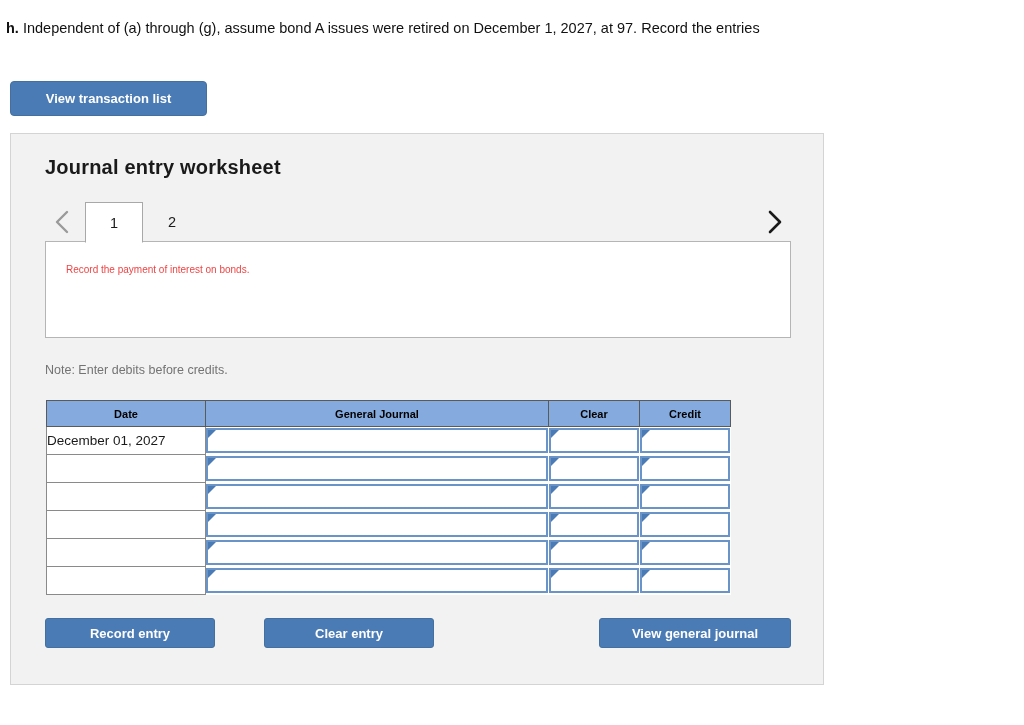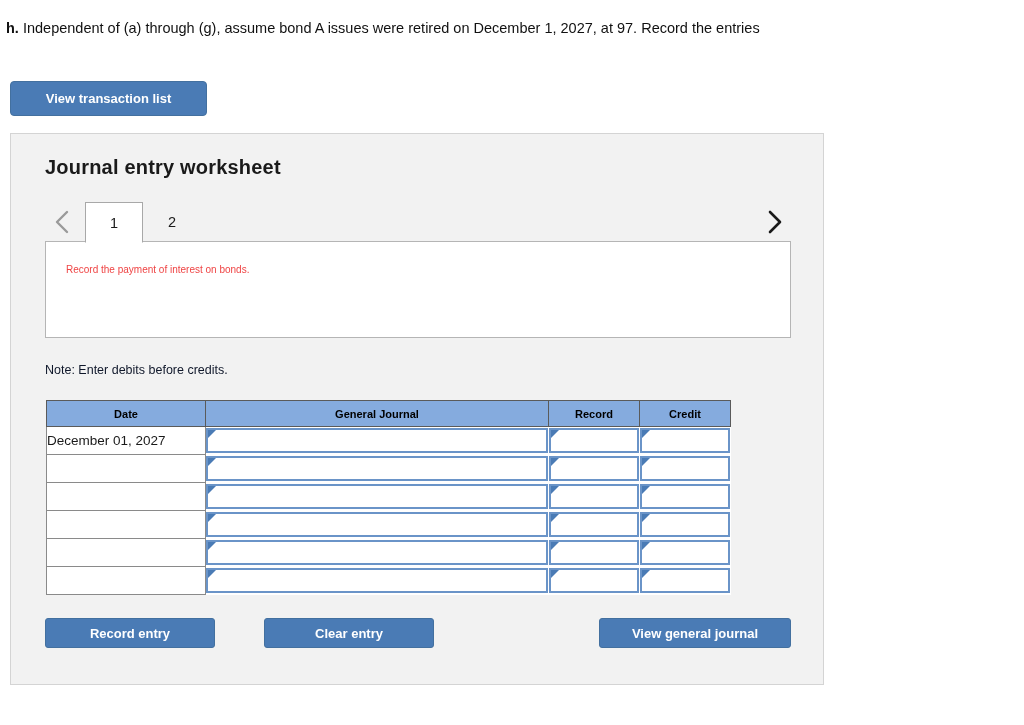--- a/index.html
+++ b/index.html
@@ -149,21 +149,21 @@
     font-size: 10px;
     color: #ef4444;
   }
 
   
   .note {
     position: absolute;
     left: 34px;
     top: 229px;
     font-size: 12.5px;
-    color: #0f172a;
+    color: #737373;
   }
 
   
   .jtable {
     position: absolute;
     left: 35px;
     top: 266px;
     border-collapse: collapse;
     table-layout: fixed;
     background: #ffffff;
@@ -306,21 +306,21 @@
     <colgroup>
       <col class="col-date">
       <col class="col-gj">
       <col class="col-debit">
       <col class="col-credit">
     </colgroup>
     <thead>
       <tr>
         <th>Date</th>
         <th>General Journal</th>
-        <th>Record</th>
+        <th>Clear</th>
         <th>Credit</th>
       </tr>
     </thead>
     <tbody>
       <tr>
         <td class="date-cell">December 01, 2027</td>
         <td class="field-cell">
           <div class="field"></div>
         </td>
         <td class="field-cell">

